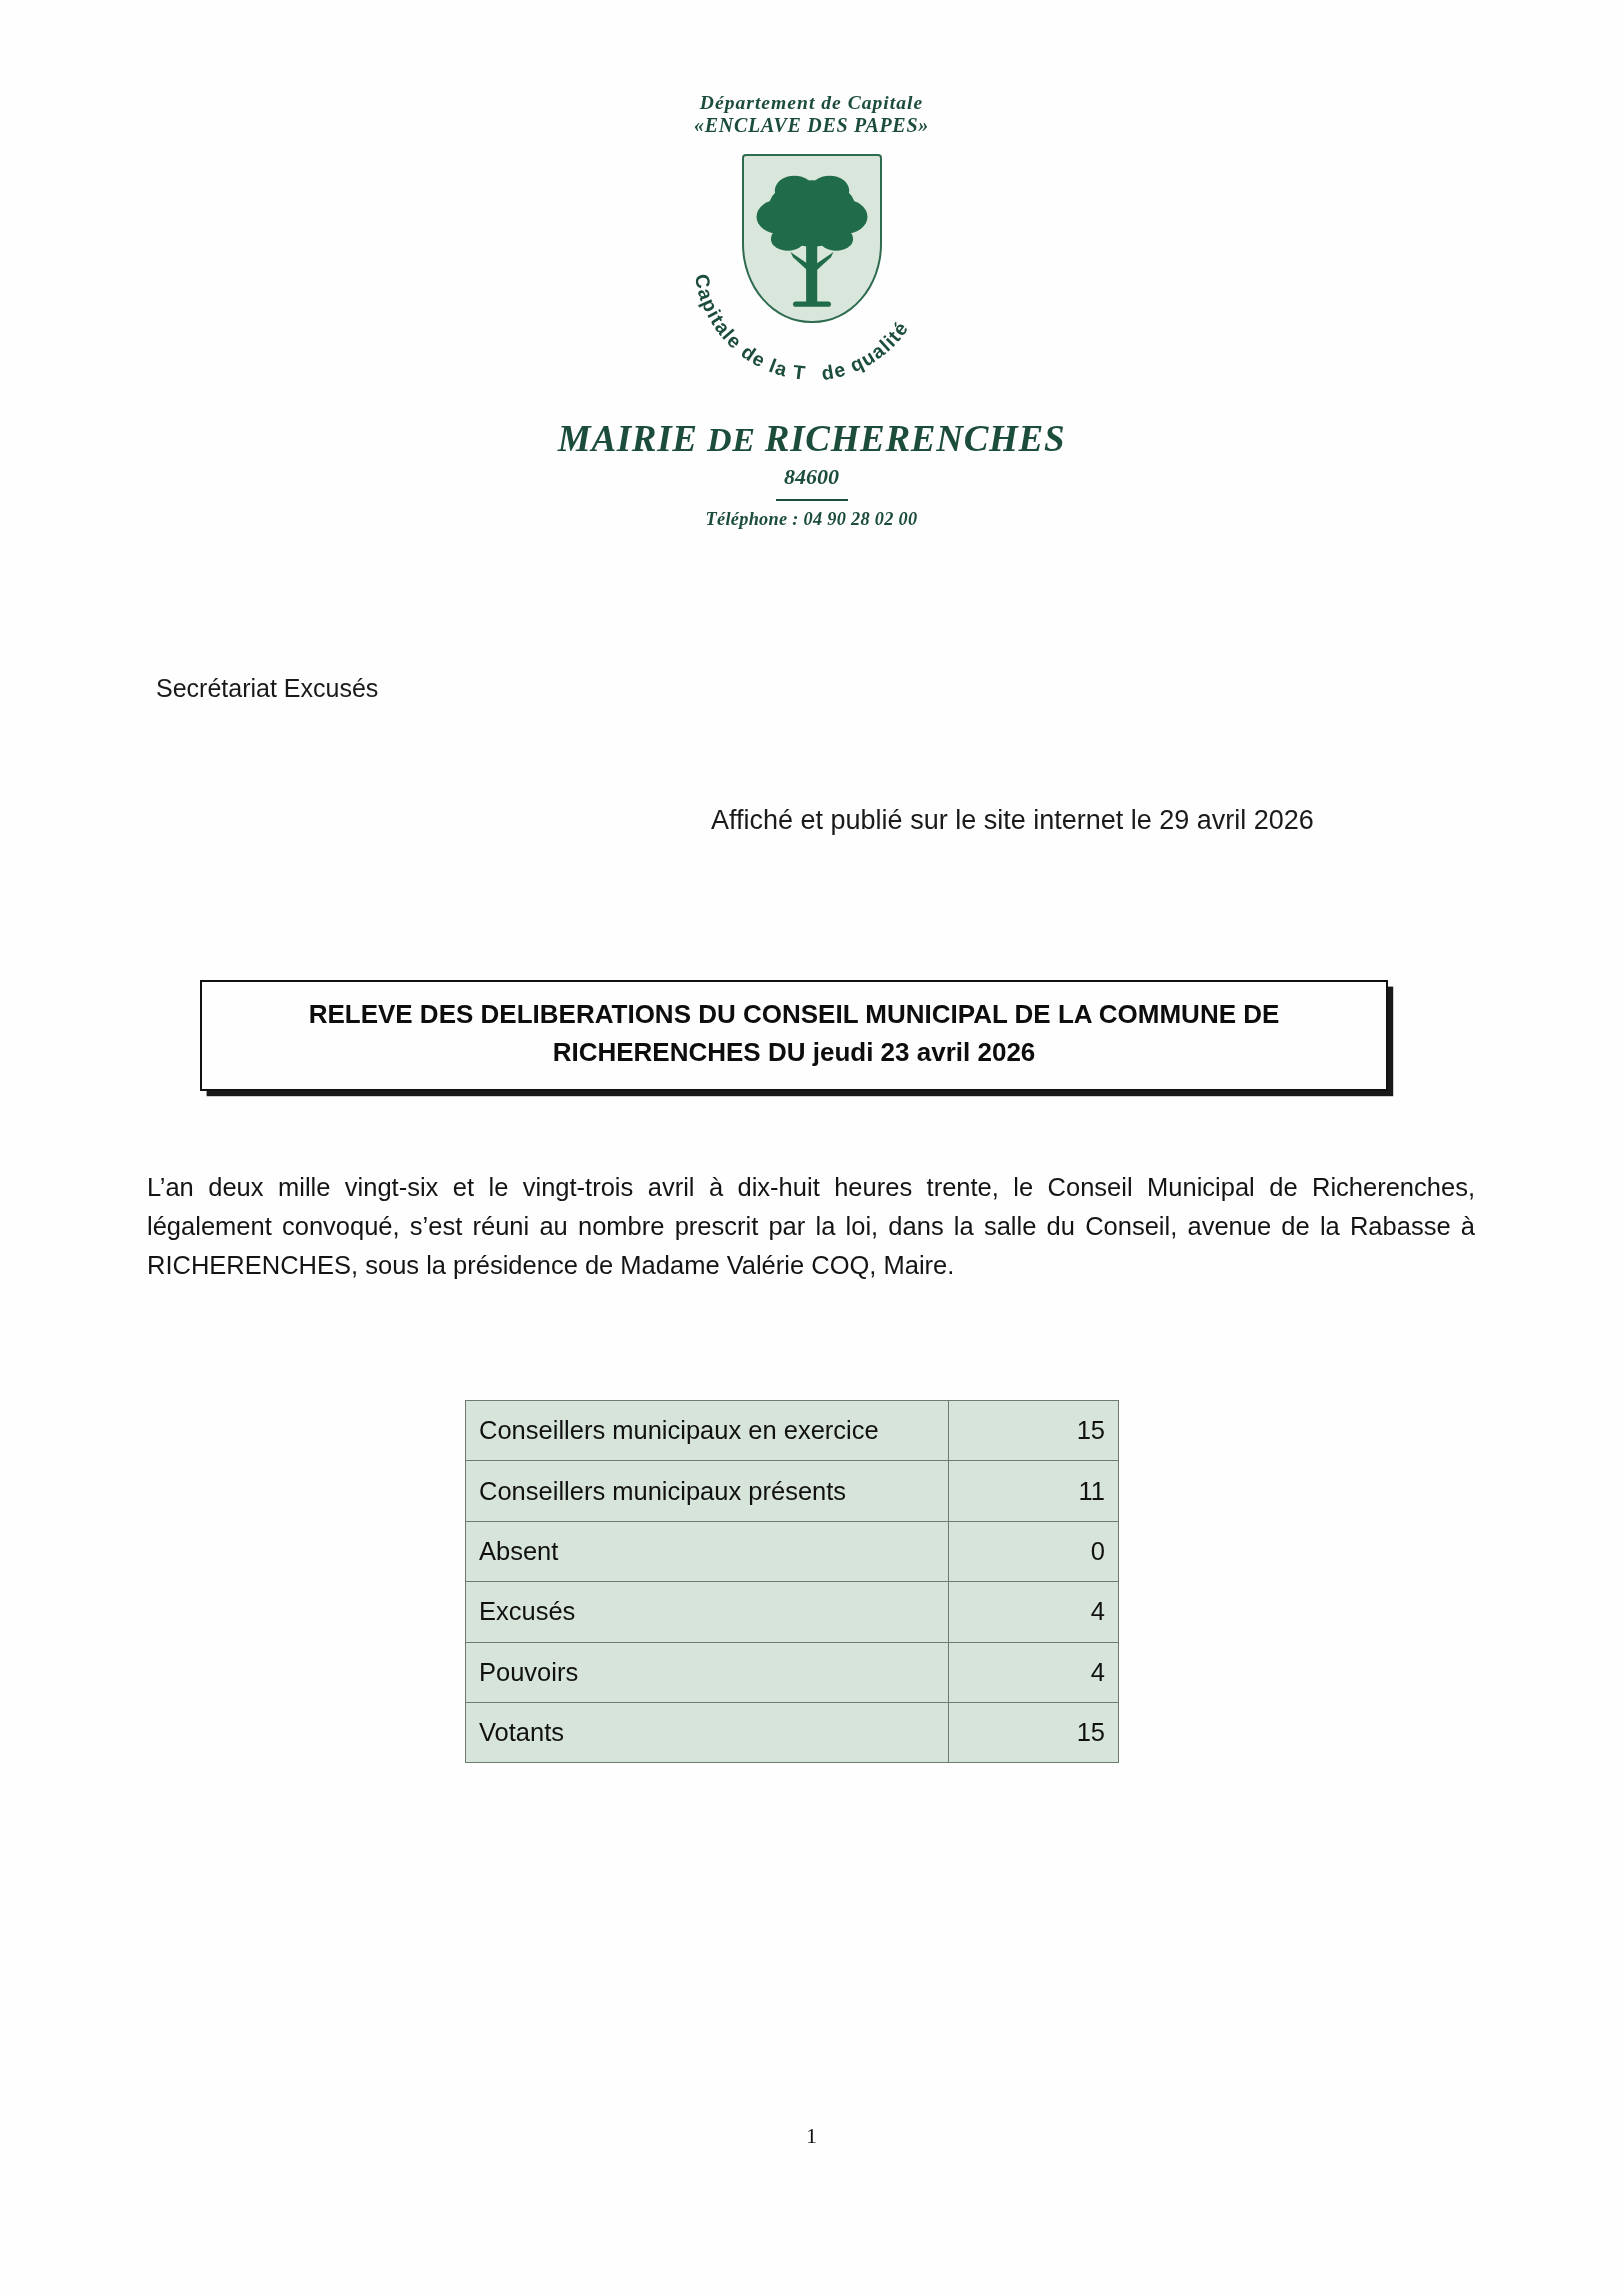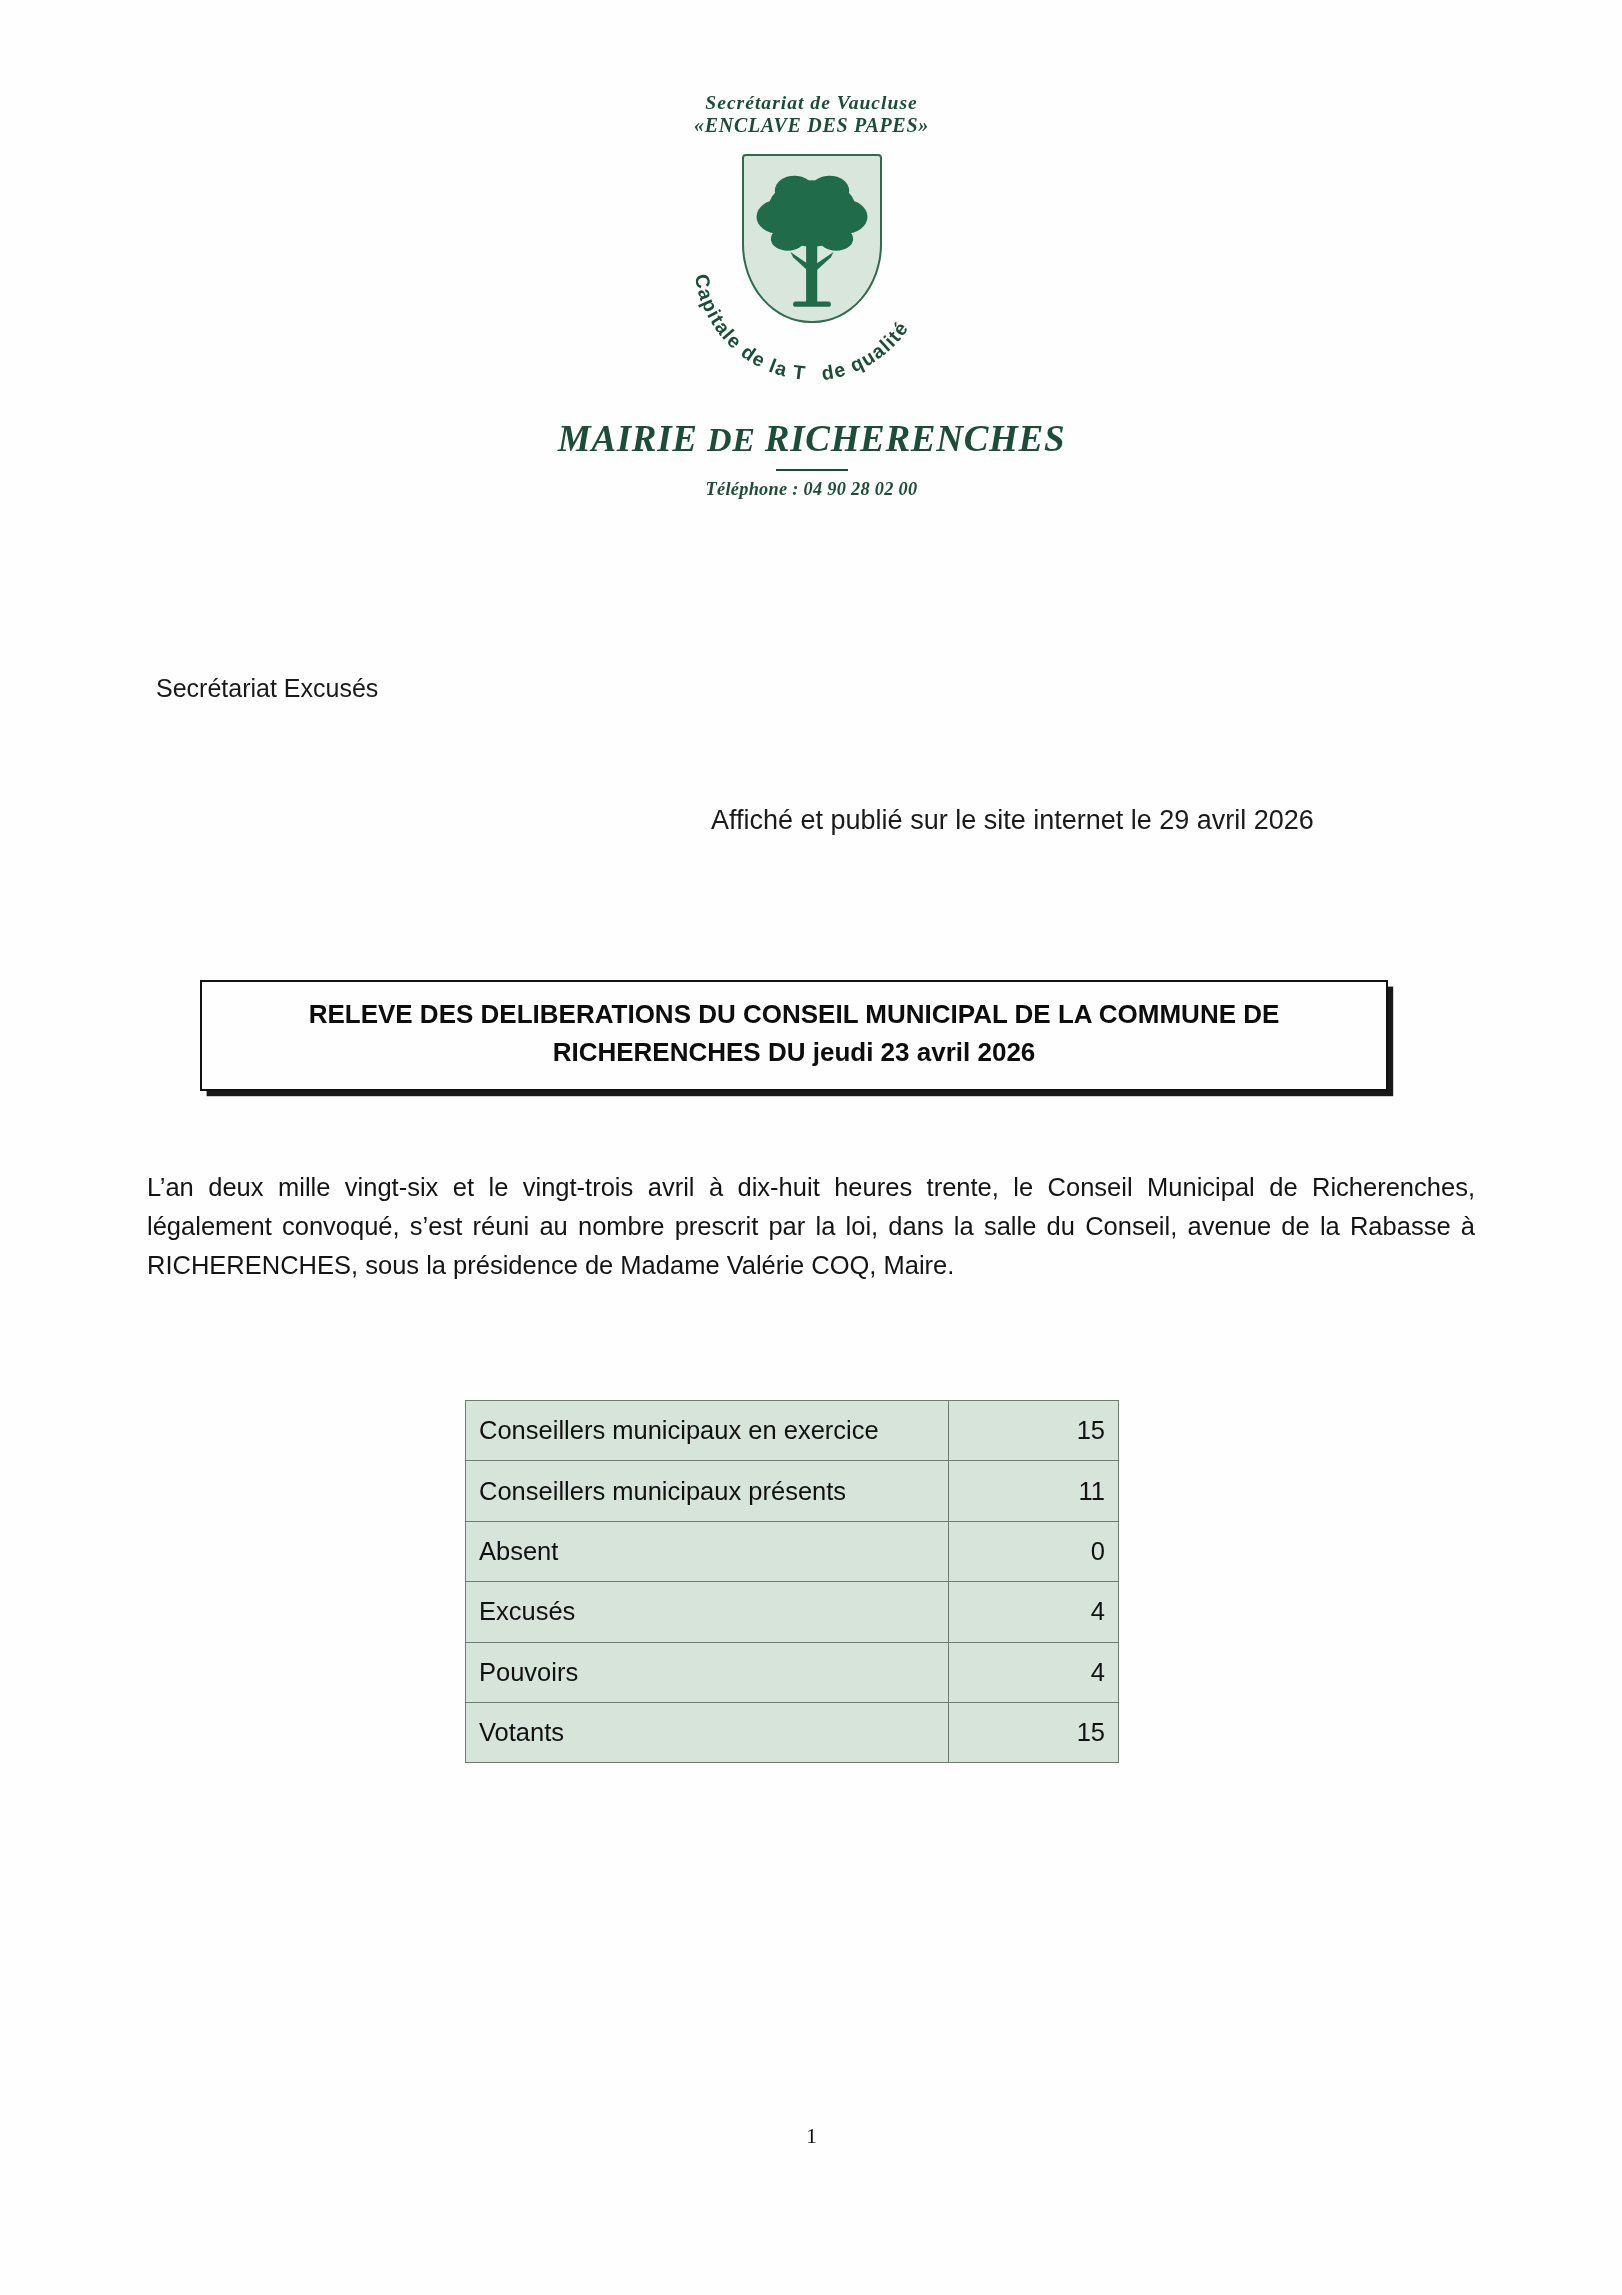--- a/index.html
+++ b/index.html
@@ -202,21 +202,21 @@
     color: #111;
   }
 </style>
 </head>
 <body>
 
 <div class="page">
 
   <div class="letterhead">
 
-    <div class="dept-line1">Secrétariat de Vaucluse</div>
+    <div class="dept-line1">Département de Capitale</div>
     <div class="dept-line2">«ENCLAVE DES PAPES»</div>
 
     <div class="crest-wrap">
       <div class="crest-shield"></div>
 
       <svg class="crest-tree" width="124" height="151" viewBox="0 0 190 230">
         <g fill="#1f6b4a">
           <ellipse cx="95" cy="58" rx="66" ry="40"></ellipse>
           <ellipse cx="44" cy="74" rx="34" ry="26"></ellipse>
           <ellipse cx="146" cy="74" rx="34" ry="26"></ellipse>
@@ -242,20 +242,21 @@
         </text>
         <text>
           <textPath href="#arcRight" startOffset="4%">de qualité</textPath>
         </text>
       </svg>
     </div>
 
     <div class="mairie-title">
       <span>MAIRIE</span><span class="small"> DE </span><span>RICHERENCHES</span>
     </div>
+    <div class="mairie-cp">84600</div>
     <div class="rule"></div>
     <div class="mairie-tel">Téléphone : 04 90 28 02 00</div>
   </div>
 
   <div class="secretariat">Secrétariat Excusés</div>
 
   <div class="affiche">Affiché et publié sur le site internet le 29 avril 2026</div>
 
   <div class="title-box">
     <div>RELEVE DES DELIBERATIONS DU CONSEIL MUNICIPAL DE LA COMMUNE DE</div>

